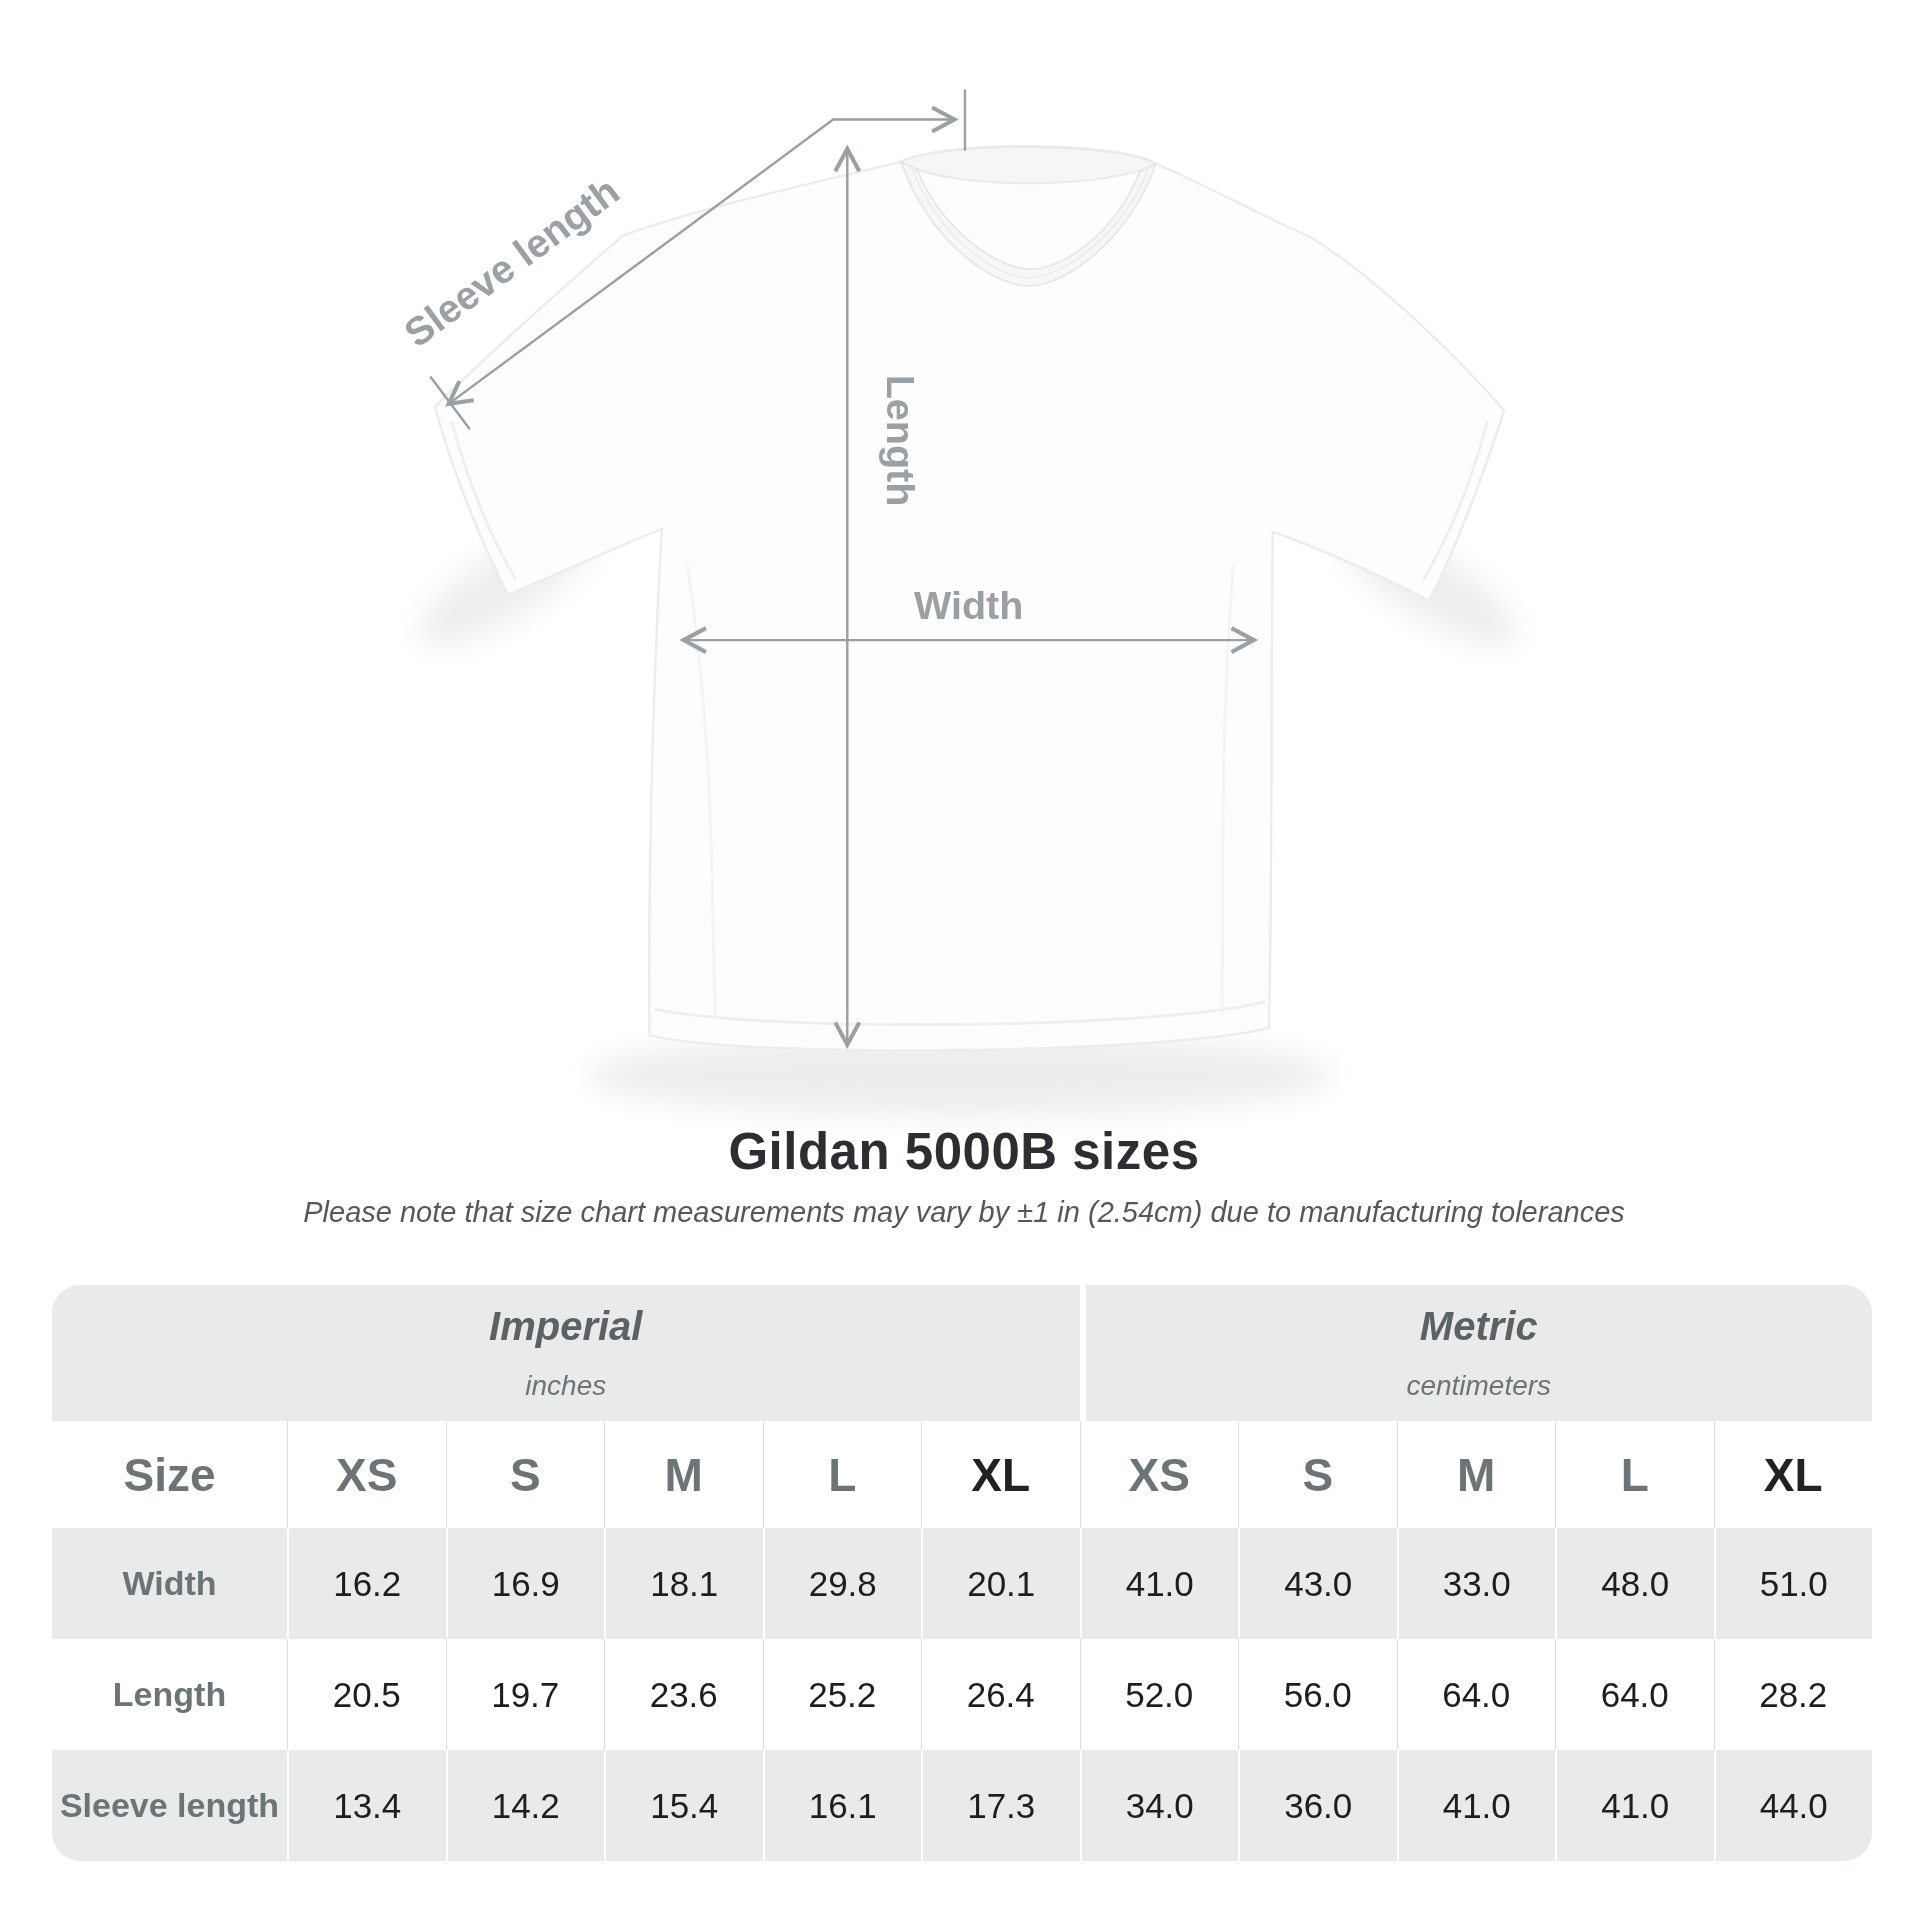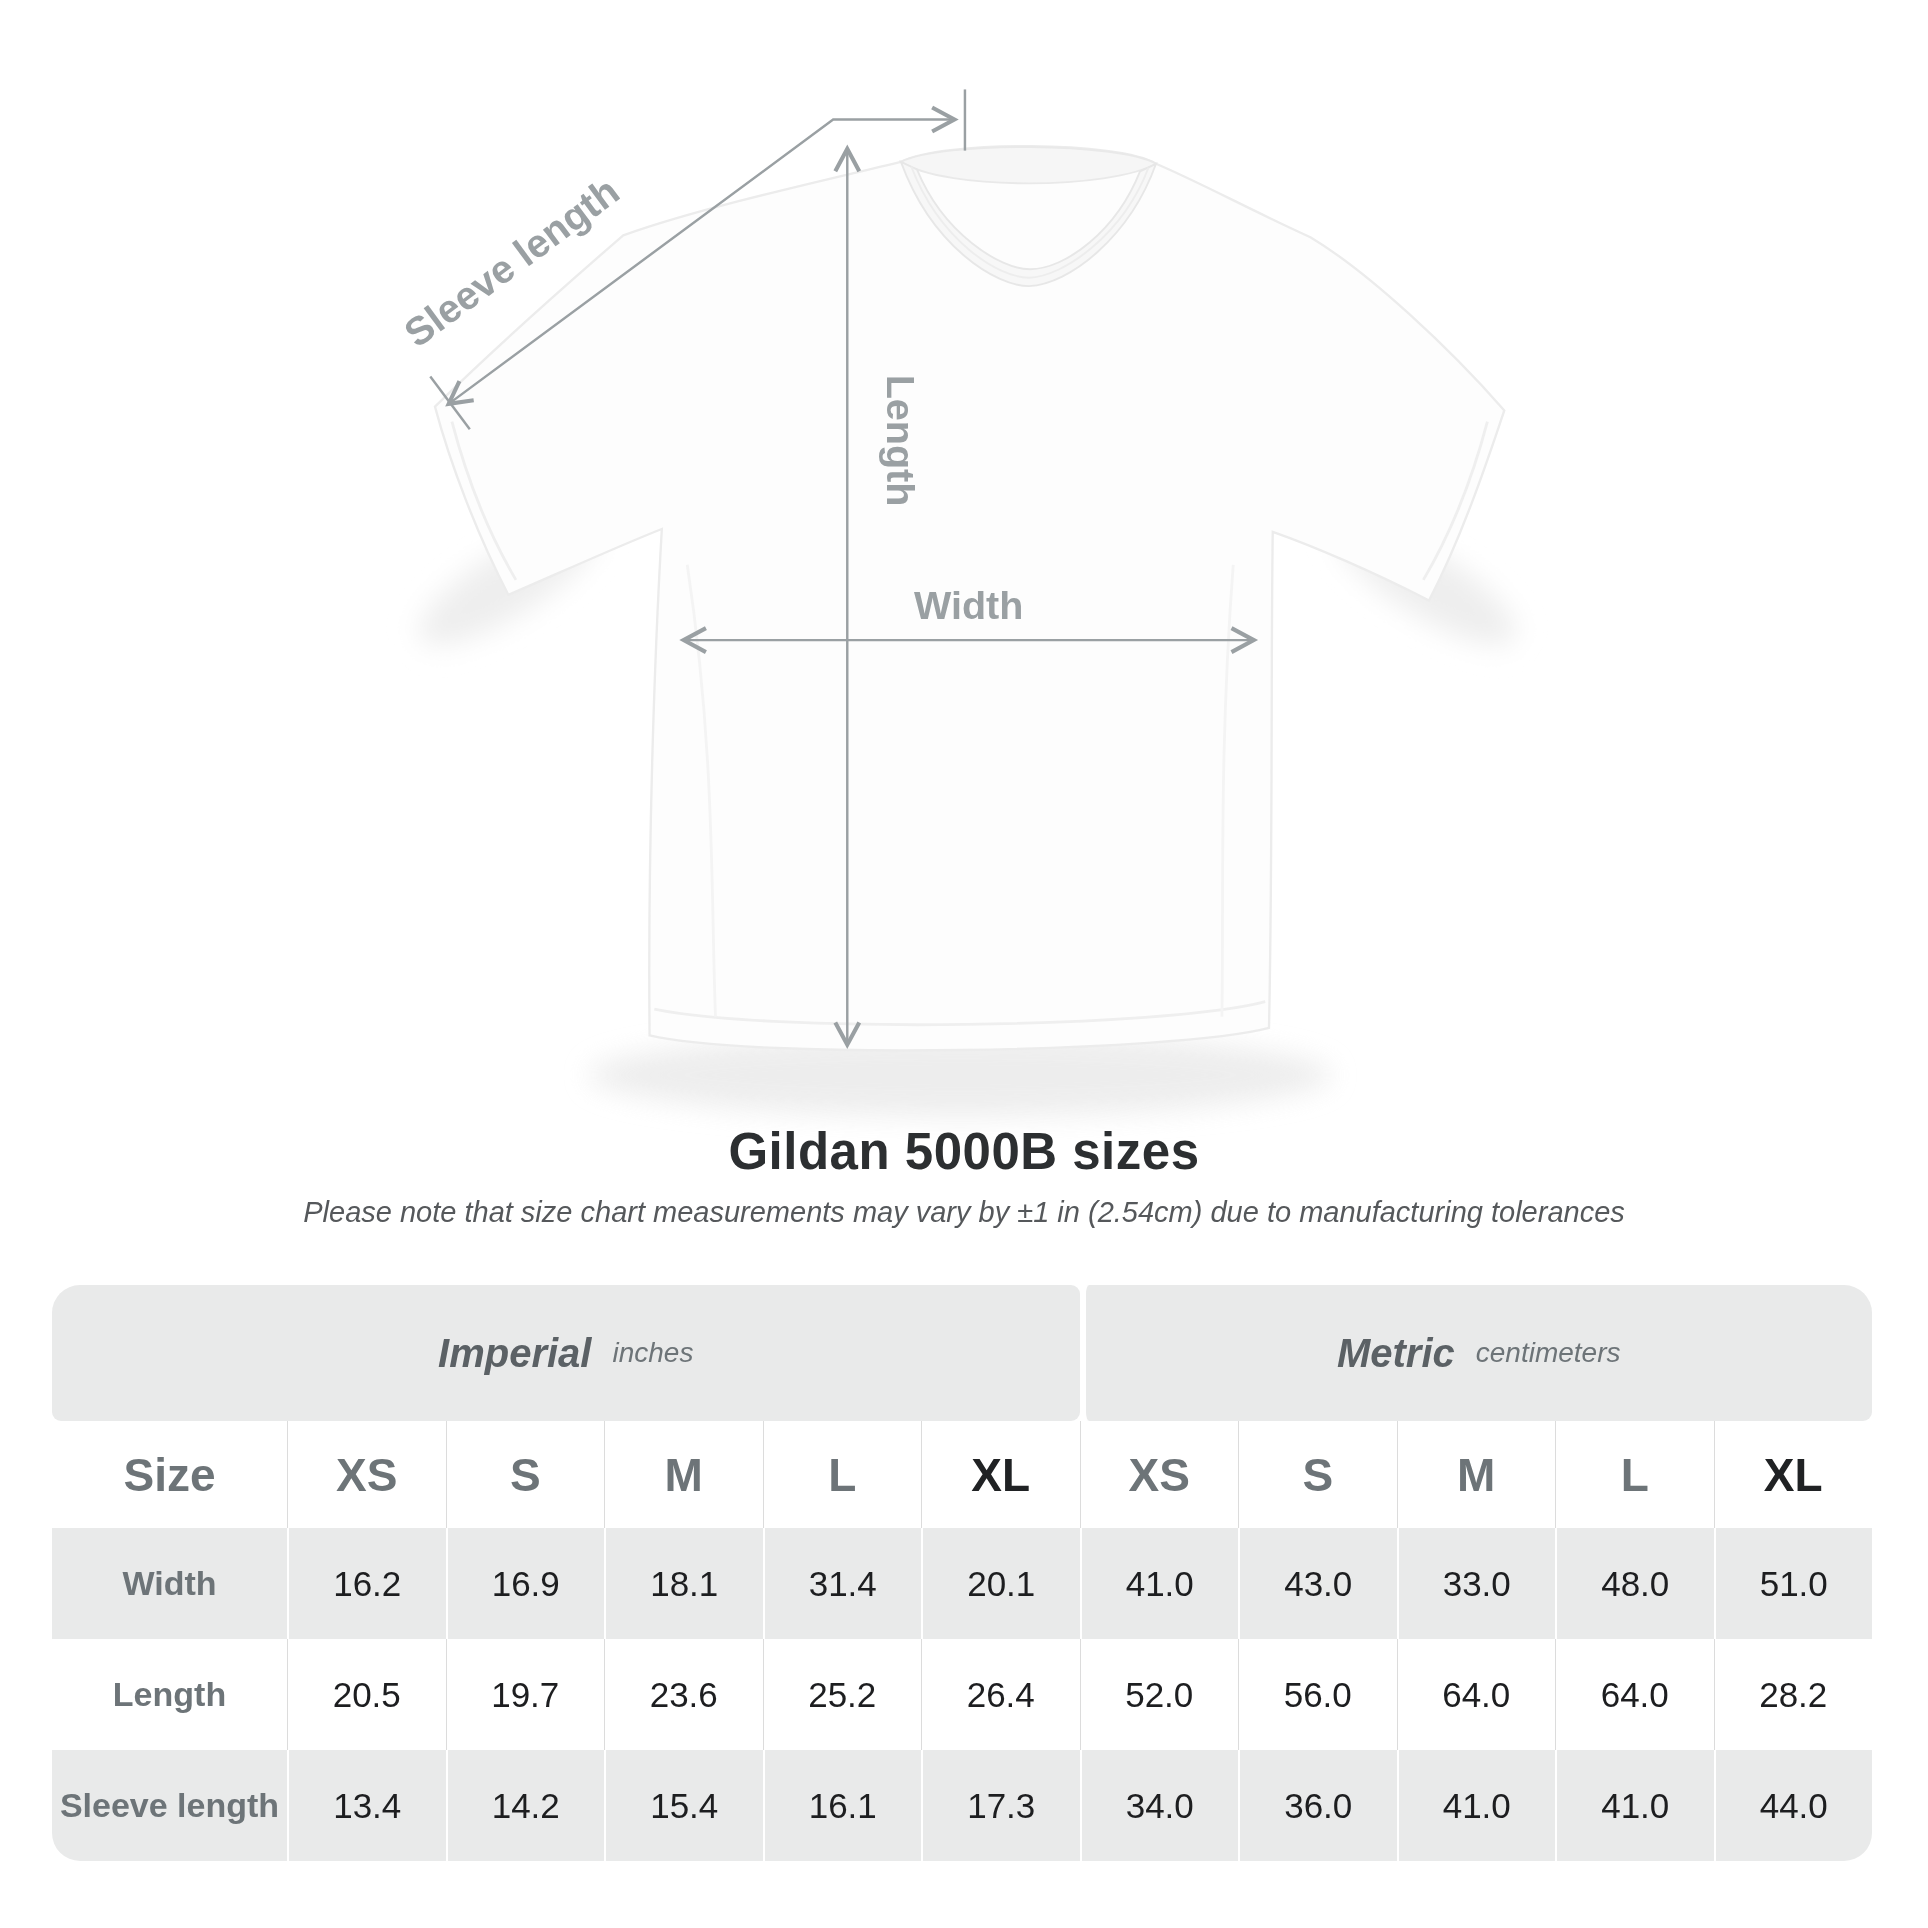--- a/index.html
+++ b/index.html
@@ -15,22 +15,22 @@
 
   .caption{position:absolute;top:1122px;left:0;width:100%;text-align:center;}
   .title{margin:0;font-size:51px;font-weight:700;color:var(--title-text);letter-spacing:0.5px;}
   .subtitle{margin:15px 0 0 0;font-size:29px;font-style:italic;color:var(--subtitle-text);}
 
   .size-table{position:absolute;top:1285px;left:52px;width:1820px;height:576px;
     border-radius:28px;overflow:hidden;display:grid;
     grid-template-columns:235px repeat(10,1fr);
     grid-template-rows:136px 107px 111px 111px 111px;}
   .cell{display:flex;align-items:center;justify-content:center;}
-  .band{grid-row:1;background:var(--table-gray);display:flex;
-    align-items:center;justify-content:center;gap:21px;border-radius:9px;}
+  .band{grid-row:1;background:var(--table-gray);display:flex;flex-direction:column;
+    align-items:center;justify-content:center;gap:21px;}
   .band.imp{grid-column:1/7;}
   .band.met{grid-column:7/12;border-left:6.6px solid #fff;}
   .gname{font-size:40px;font-weight:700;font-style:italic;color:#5b6165;}
   .gunit{font-size:28px;font-style:italic;color:#6d7478;}
 
   .w{background:#fff;}
   .g{background:var(--table-gray);}
   .w.div{border-left:1.9px solid var(--divider-light);}
   .g.div{border-left:2.8px solid #fff;}
 
@@ -133,21 +133,21 @@
     <div class="cell w div head">XS</div>
     <div class="cell w div head">S</div>
     <div class="cell w div head">M</div>
     <div class="cell w div head">L</div>
     <div class="cell w div head dark">XL</div>
 
     <div class="cell g rowlabel">Width</div>
     <div class="cell g div num">16.2</div>
     <div class="cell g div num">16.9</div>
     <div class="cell g div num">18.1</div>
-    <div class="cell g div num">31.4</div>
+    <div class="cell g div num">29.8</div>
     <div class="cell g div num">20.1</div>
     <div class="cell g div num">41.0</div>
     <div class="cell g div num">43.0</div>
     <div class="cell g div num">33.0</div>
     <div class="cell g div num">48.0</div>
     <div class="cell g div num">51.0</div>
 
     <div class="cell w rowlabel">Length</div>
     <div class="cell w div num">20.5</div>
     <div class="cell w div num">19.7</div>

